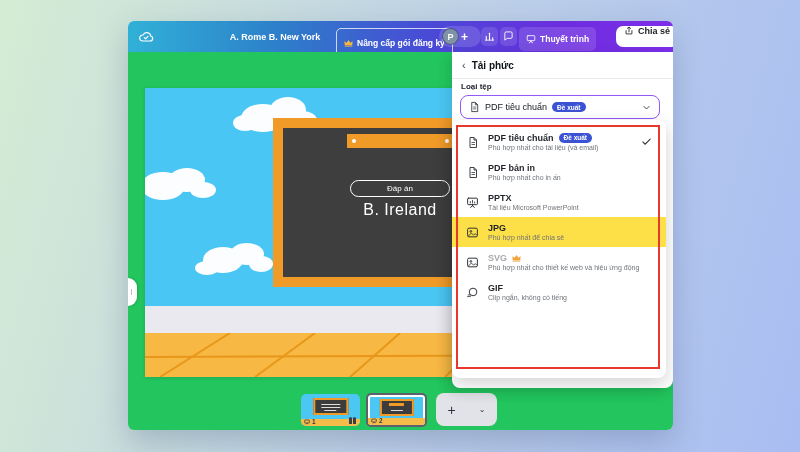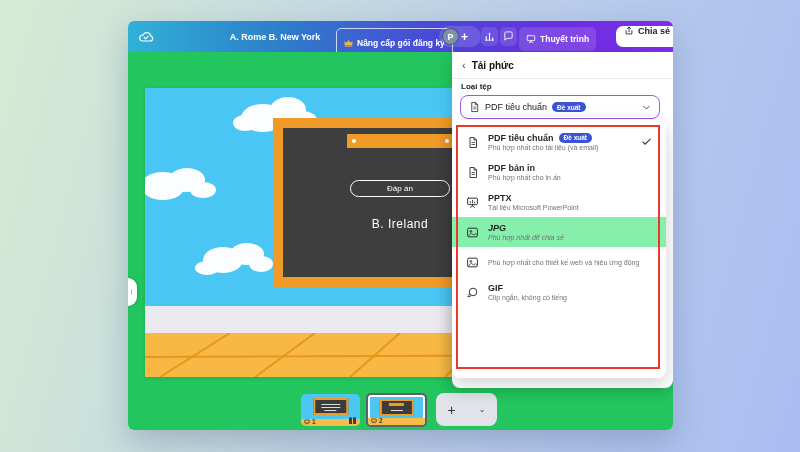--- a/index.html
+++ b/index.html
@@ -70,22 +70,22 @@
   .board-inner { width:100%; height:100%; background:#3e3e3e; position:relative; }
   .banner { position:absolute; left:202px; top:46px; width:250px; height:14px; background:#f09a28; }
   .banner .dot { position:absolute; top:5px; width:4px; height:4px; border-radius:50%; background:#fff; }
   .answer-pill {
     position:absolute; left:205px; top:92px; width:100px; height:17px;
     border:1.5px solid #fff; border-radius:9px;
     display:flex; align-items:center; justify-content:center;
     color:#fff; font-size:8px;
   }
   .answer-text {
-    position:absolute; left:155px; top:129px; width:200px; text-align:center;
-    color:#fff; font-size:12px; letter-spacing:.5px;
+    position:absolute; left:155px; top:113px; width:200px; text-align:center;
+    color:#fff; font-size:16px; letter-spacing:.5px;
   }
   .collapse-handle {
     position:absolute; left:0; top:226px; width:9px; height:28px;
     background:#fff; border-radius:0 9px 9px 0; box-shadow:1px 0 3px rgba(0,0,0,.15);
   }
   .collapse-handle::after { content:""; position:absolute; left:3px; top:11px; width:2px; height:6px; border-left:1.5px solid #b9bcc4; }
   
   .panel {
     position:absolute; left:324px; top:31px; width:221px; height:336px;
     background:#fff; border-radius:0 0 8px 8px; box-shadow:-3px 4px 14px rgba(0,0,0,.12);
@@ -113,21 +113,21 @@
     padding-top:7px; overflow:hidden;
   }
   .annotation {
     position:absolute; left:4px; top:5px; width:204px; height:244px;
     border:2.5px solid #e8382c; pointer-events:none; z-index:5;
   }
   .opt-row {
     position:relative; height:30px; display:flex; align-items:center;
     padding-left:13px; padding-right:12px; gap:8px;
   }
-  .opt-row.hl { background:#86efac;font-style:italic; }
+  .opt-row.hl { background:#fde047; }
   .opt-icon { width:15px; display:flex; justify-content:center; color:#2a2e33; flex:0 0 15px; }
   .opt-texts { display:flex; flex-direction:column; justify-content:center; min-width:0; }
   .opt-title-line { display:flex; align-items:center; gap:5px; }
   .opt-title { font-size:9px; font-weight:bold; color:#1f2329; white-space:nowrap; }
   .opt-title.dim { color:#a7a9ad; }
   .opt-sub { font-size:7px; color:#6f7479; white-space:nowrap; margin-top:1.5px; }
   .opt-check { position:absolute; right:14px; top:9px; }
   
   .thumb {
     position:absolute; border-radius:5px; overflow:hidden; background:#4cc6f3;
@@ -402,20 +402,27 @@
 
     <div class="opt-row">
       <span class="opt-icon">
         <svg width="13" height="13" viewBox="0 0 24 24" fill="none" stroke="currentColor" stroke-width="1.8">
             <rect x="3" y="4" width="18" height="16" rx="2.5"></rect>
             <circle cx="9" cy="10" r="1.6"></circle>
             <path d="M4 19l6-6 4 4 3-3 3.5 3.5" stroke-width="1.5"></path>
           </svg>
       </span>
       <span class="opt-texts">
+        <span class="opt-title-line">
+          <span class="opt-title dim">SVG</span>
+          <svg width="9" height="8" viewBox="0 0 24 20">
+              <path d="M2 16 L1 5 L7 9 L12 2 L17 9 L23 5 L22 16 Z" fill="#f2a33c"></path>
+              <rect x="2" y="17" width="20" height="2.5" fill="#f2a33c"></rect>
+            </svg>
+        </span>
         <span class="opt-sub">Phù hợp nhất cho thiết kế web và hiệu ứng động</span>
       </span>
     </div>
 
     <div class="opt-row">
       <span class="opt-icon">
         <svg width="13" height="13" viewBox="0 0 24 24" fill="none" stroke="currentColor" stroke-width="1.8">
             <circle cx="13" cy="11" r="7"></circle>
             <path d="M4 16.5h4M3 19.5h5" stroke-width="1.5" stroke-linecap="round"></path>
           </svg>

